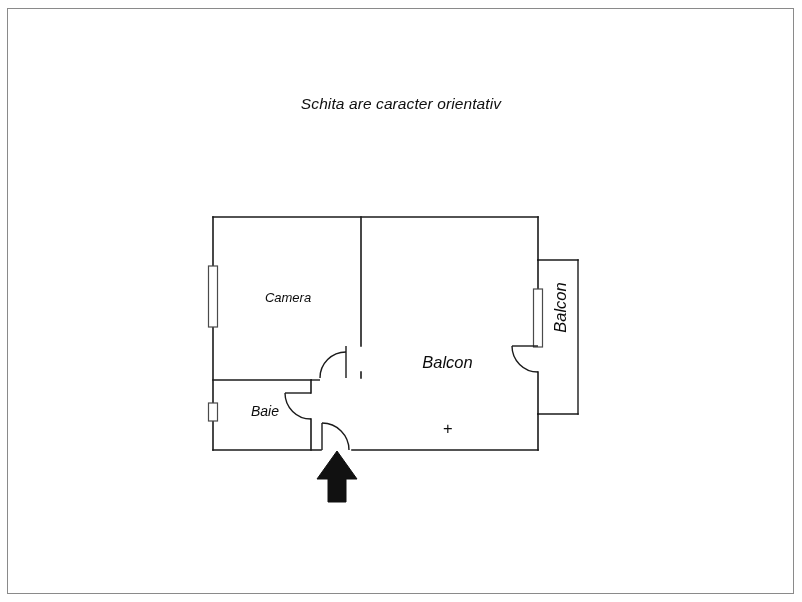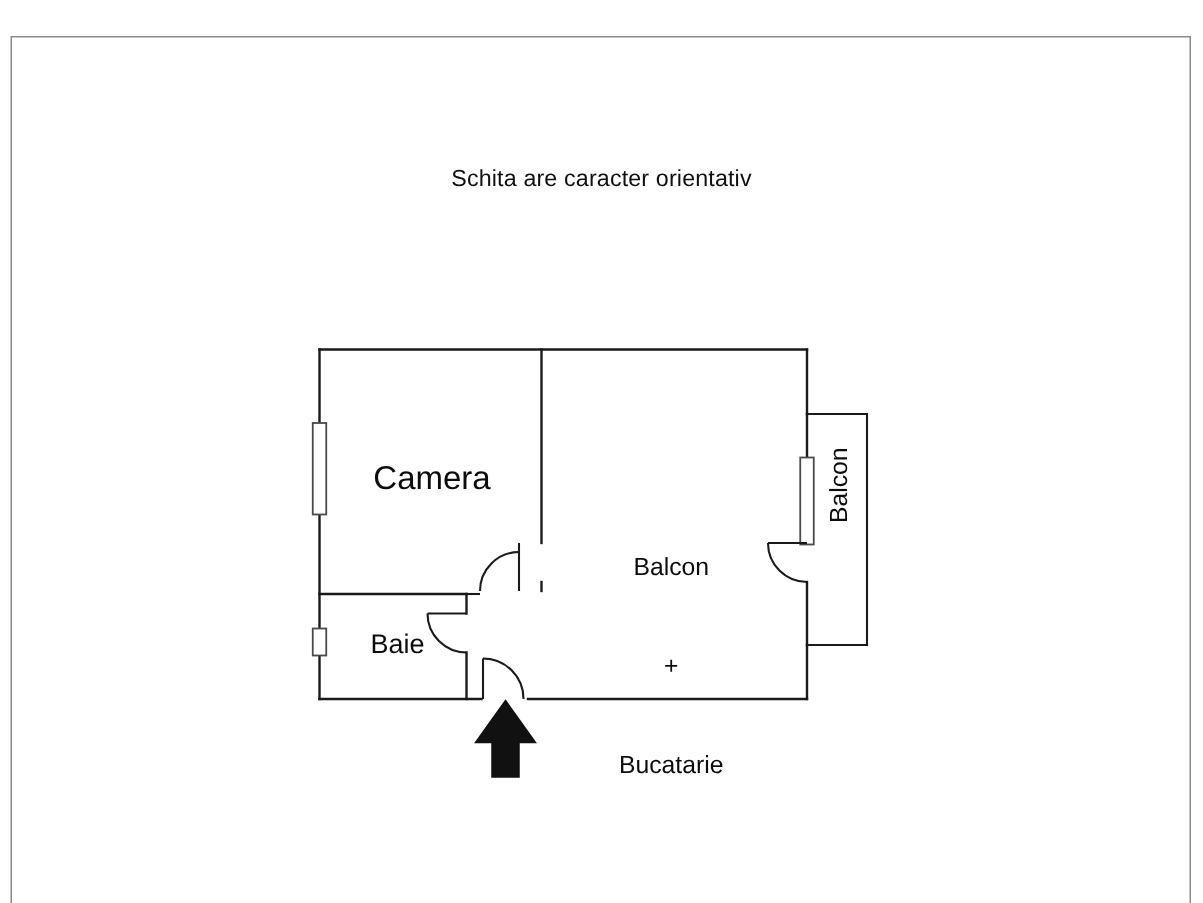--- a/index.html
+++ b/index.html
@@ -9,24 +9,25 @@
   }
   body {
     width: 802px;
     height: 602px;
     font-family: "Liberation Sans", sans-serif;
     position: relative;
     overflow: hidden;
   }
   #page {
     position: absolute;
-    left: 0; top: 17px;
+    left: 0; top: 1px;
     width: 802px;
     height: 482px;
     background: #ffffff;
+    font-style: italic;
   }
   #page-border {
     position: absolute;
     left: 7px;
     top: 7px;
     width: 787px;
     height: 586px;
     border: 1px solid #8a8a8a;
     box-sizing: border-box;
     background: #ffffff;
@@ -50,34 +51,34 @@
   .room-label {
     position: absolute;
     color: #0c0c0c;
     white-space: pre;
     text-align: center;
   }
   #label-camera {
     left: 228px;
     top: 289px;
     width: 120px;
-    font-size: 22px;
+    font-size: 13px;
   }
   #label-living {
     left: 385px;
     top: 306px;
     width: 125px;
     font-size: 16.5px;
     line-height: 22px;
   }
   #label-baie {
     left: 220px;
     top: 402px;
     width: 90px;
-    font-size: 18px;
+    font-size: 14px;
   }
   #label-balcon {
     left: 521px;
     top: 297px;
     width: 78px;
     font-size: 16.5px;
     transform: rotate(-90deg);
     transform-origin: center center;
   }
 </style>
@@ -158,20 +159,19 @@
     <g>
       <polygon points="337,450 357,478 346,478 346,501 328,501 328,478 317,478" fill="#111111" stroke="#111111" stroke-width="1"></polygon>
     </g>
   </svg>
 
   <div class="room-label" id="label-camera">Camera</div>
 
   <div id="label-living" class="room-label">
     <div>Balcon</div>
     <div>+</div>
-    <div>Bucatarie</div>
   </div>
 
   <div class="room-label" id="label-baie">Baie</div>
 
   <div class="room-label" id="label-balcon">Balcon</div>
 
 </div>
 
 </body></html>

